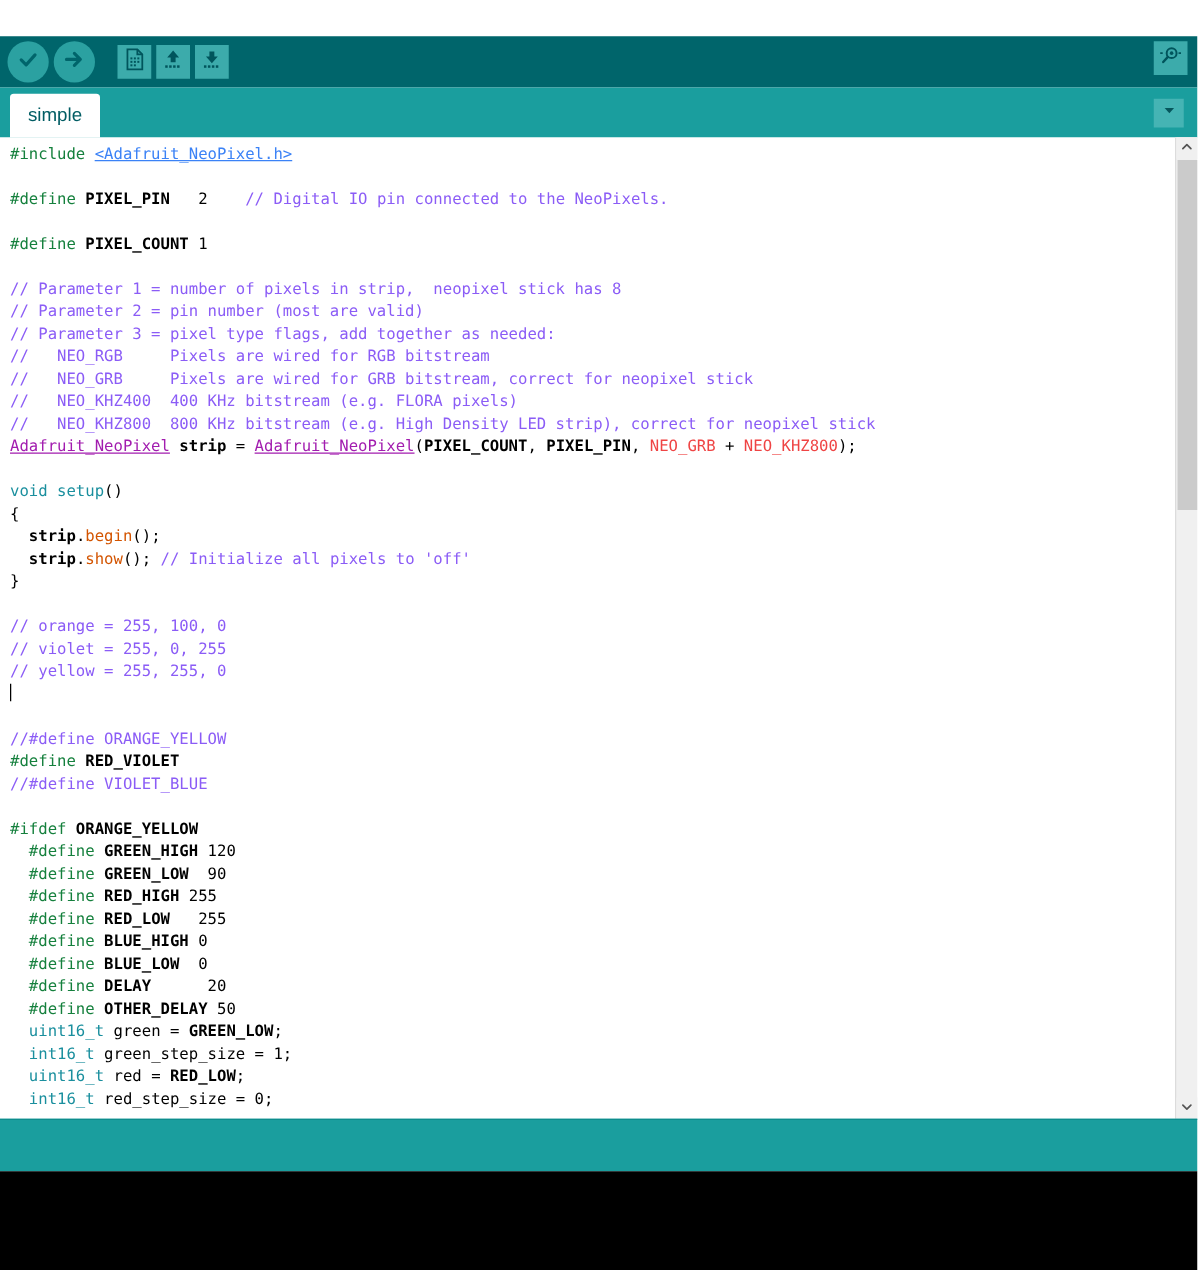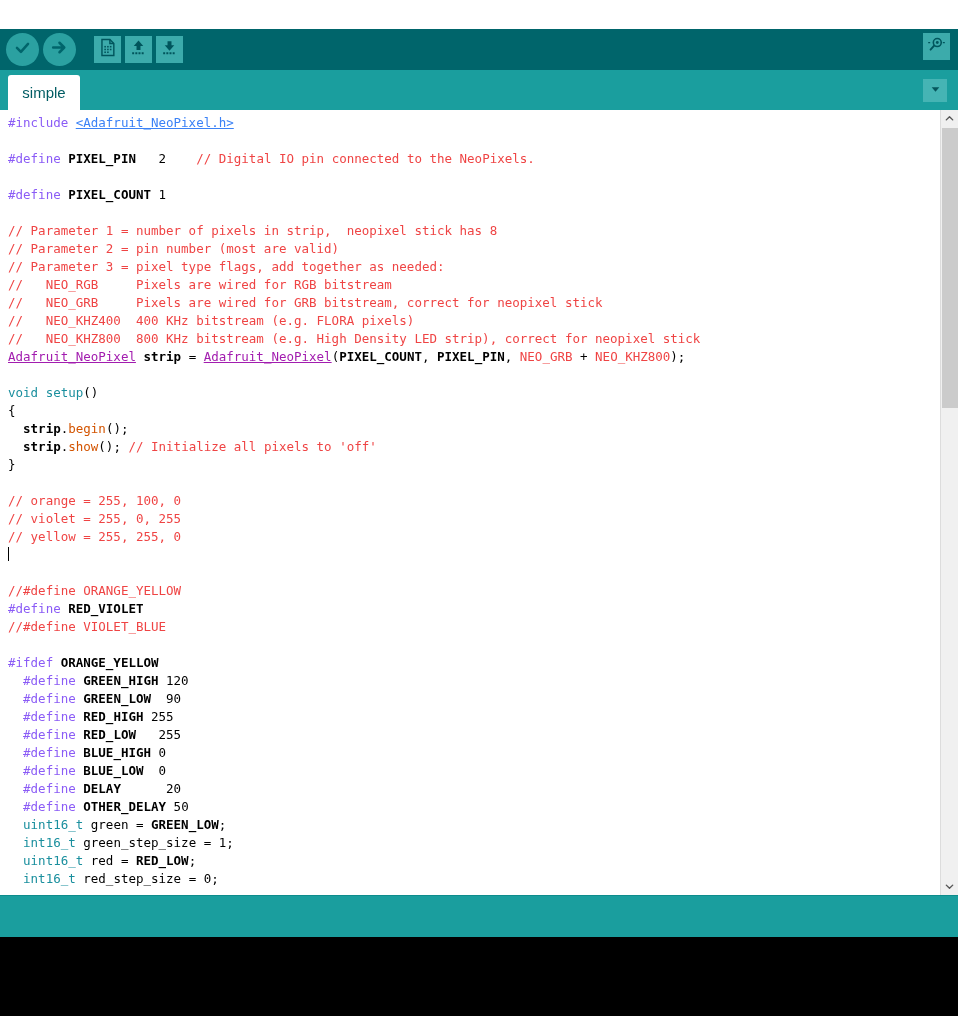--- a/index.html
+++ b/index.html
@@ -64,23 +64,23 @@
   .code {
     position:absolute; left:8px; top:4px;
     font-family:"DejaVu Sans Mono","Liberation Mono",monospace;
     font-size:12.5px;
     line-height:18px;
     white-space:pre;
     color:#000000;
   }
   .code .ln { height:18px; }
   
-  .k-pre  { color:#8b5cf6; }            
+  .k-pre  { color:#15803d; }            
   .k-inc  { color:#3b82f6; text-decoration:underline; } 
-  .k-cmt  { color:#ef4444; }            
+  .k-cmt  { color:#8b5cf6; }            
   .k-id   { color:#000000; font-weight:bold; }
   .k-type { color:#1a8f9e; }            
   .k-fn   { color:#1a8f9e; }            
   .k-mth  { color:#d35400; }            
   .k-cls  { color:#a21caf; text-decoration:underline; } 
   .k-con  { color:#ef4444; }
 
   .caret {
     display:inline-block; width:1px; height:14px;
     background:#000; vertical-align:-2px;

